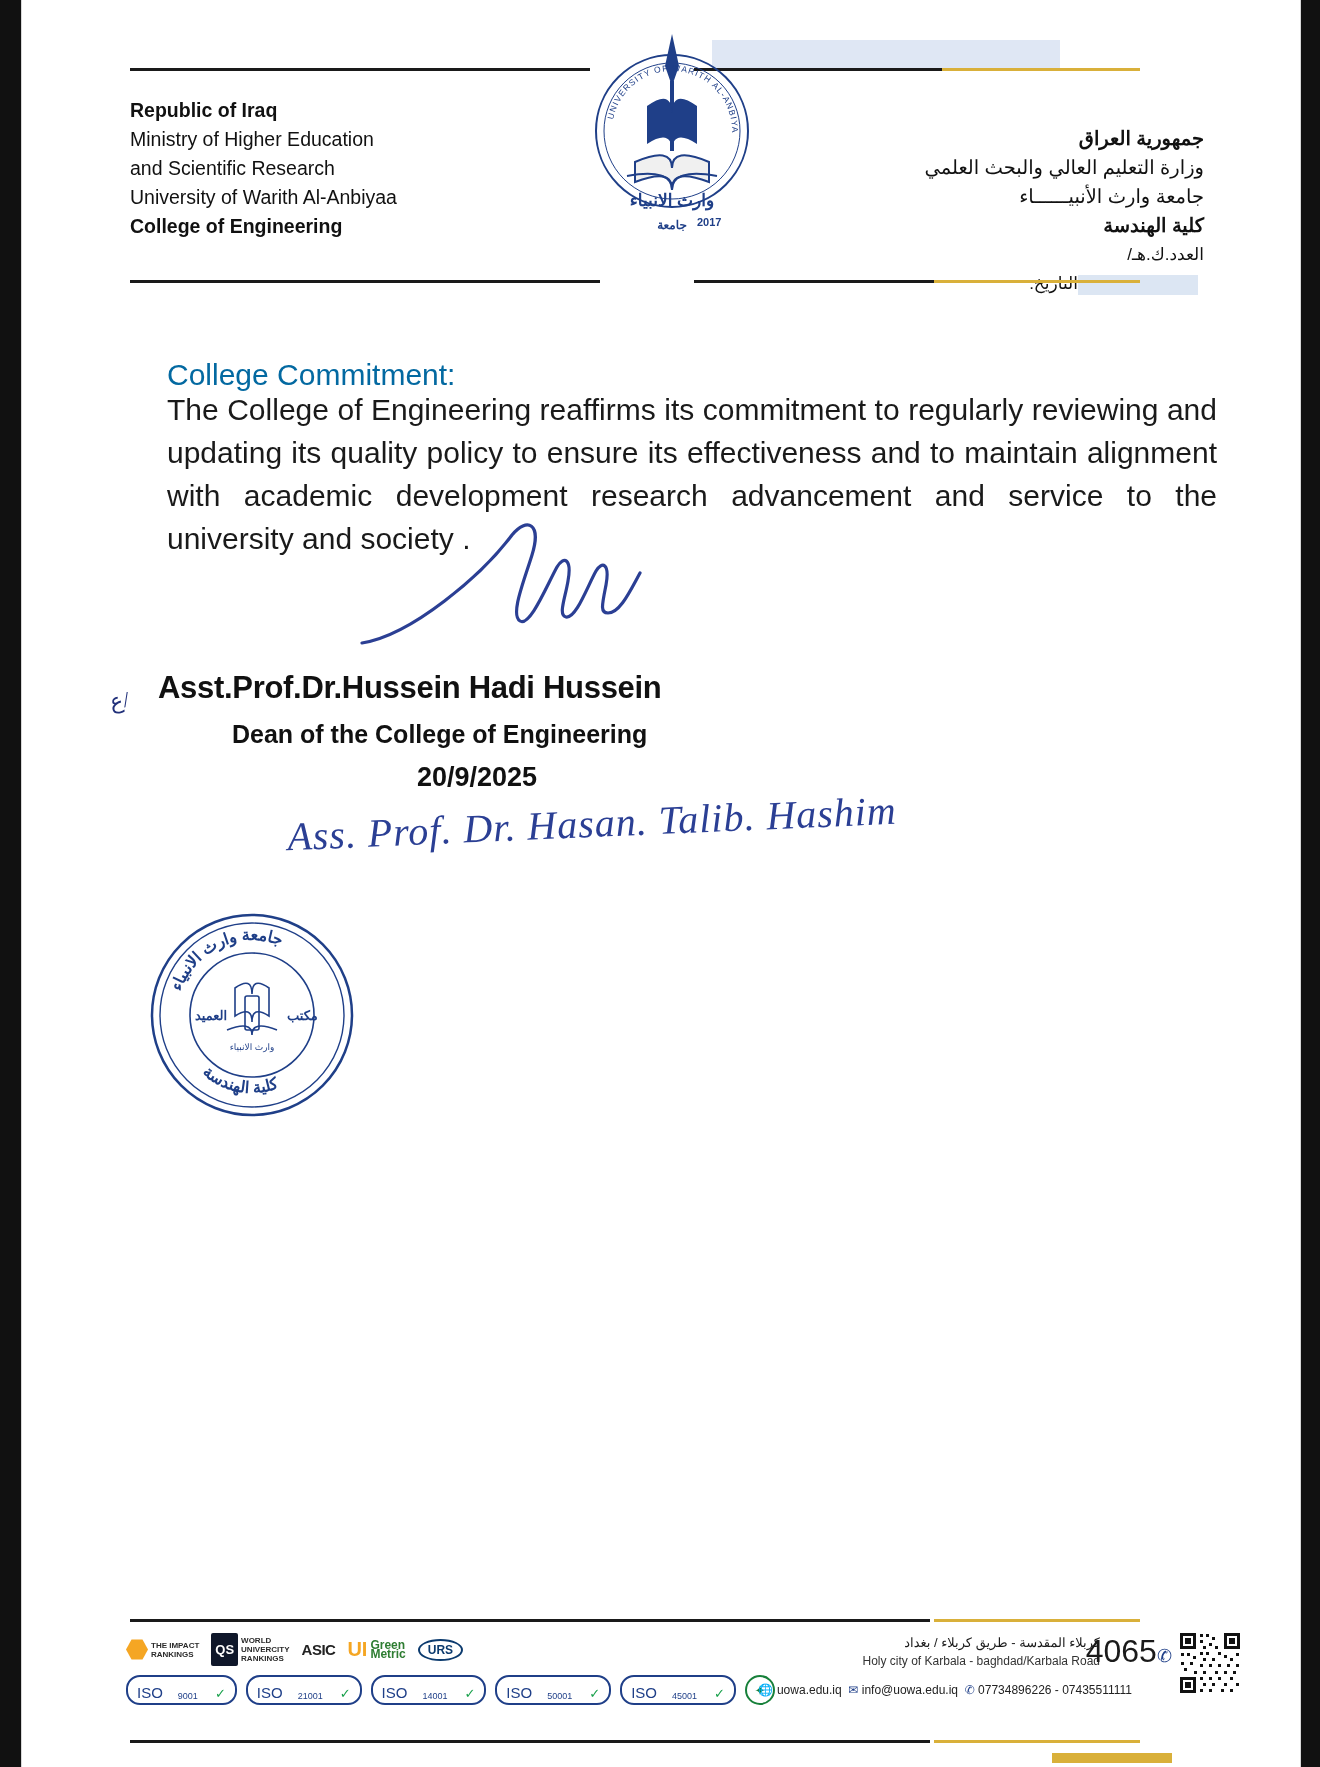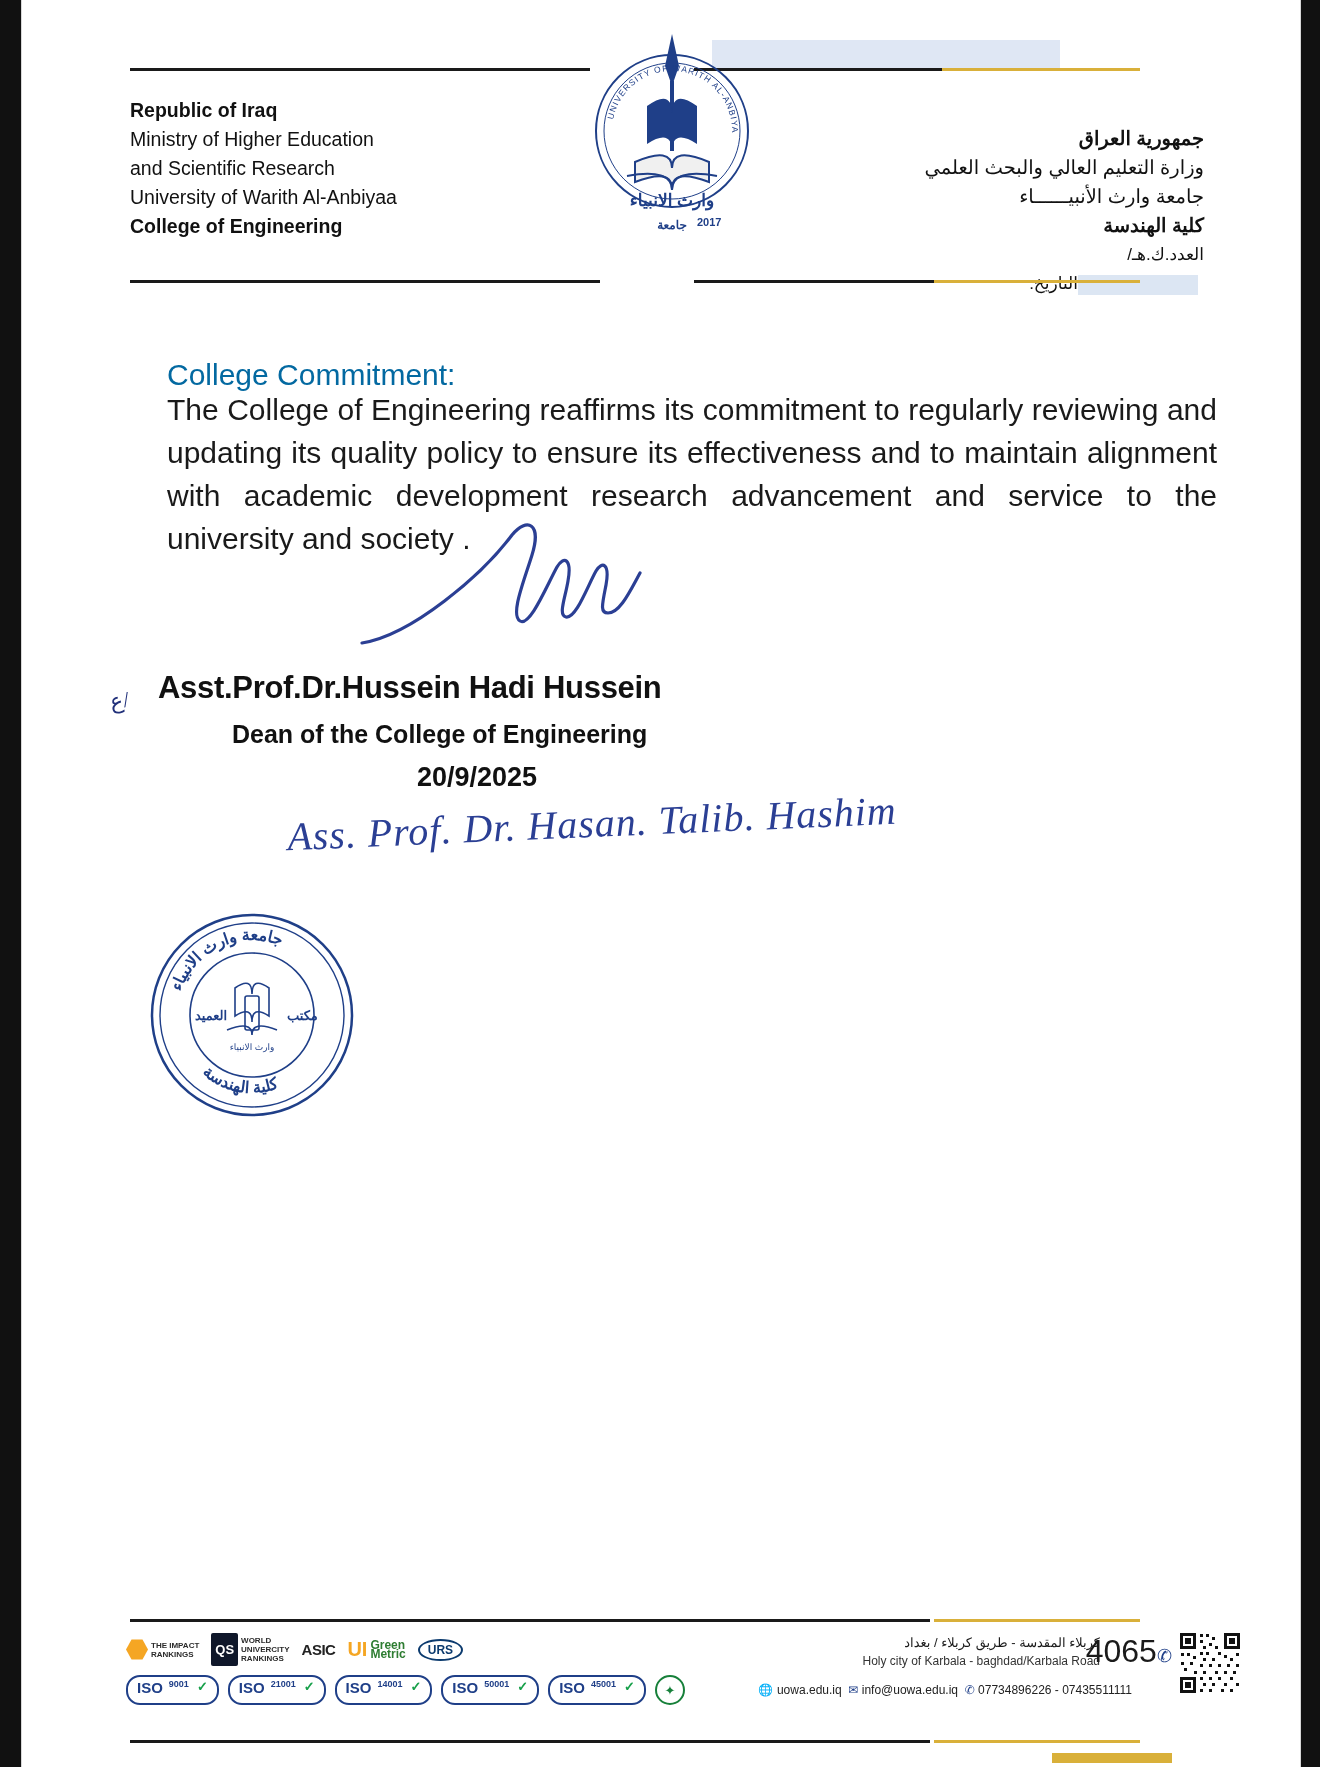--- a/index.html
+++ b/index.html
@@ -250,25 +250,25 @@
     left: 104px;
     top: 56px;
     display: flex;
     gap: 9px;
   }
   .iso {
     border: 2px solid #1f3f88;
     border-radius: 14px;
     padding: 2px 9px;
     font-size: 15px;
-    font-weight: bold;
+    font-weight: normal;
     color: #1f3f88;
     display: flex;
-    align-items: flex-start;
-    gap: 6px;
+    align-items: flex-end;
+    gap: 15px;
   }
   .iso .num { font-size: 9px; }
   .iso .tick { color:#17a04a; font-size:13px; margin-left:2px;}
   .iso-circle {
     width: 26px; height: 26px; border-radius:50%;
     border:2px solid #17803a;
     display:flex; align-items:center; justify-content:center;
     color:#17803a; font-size:13px;
   }
 

